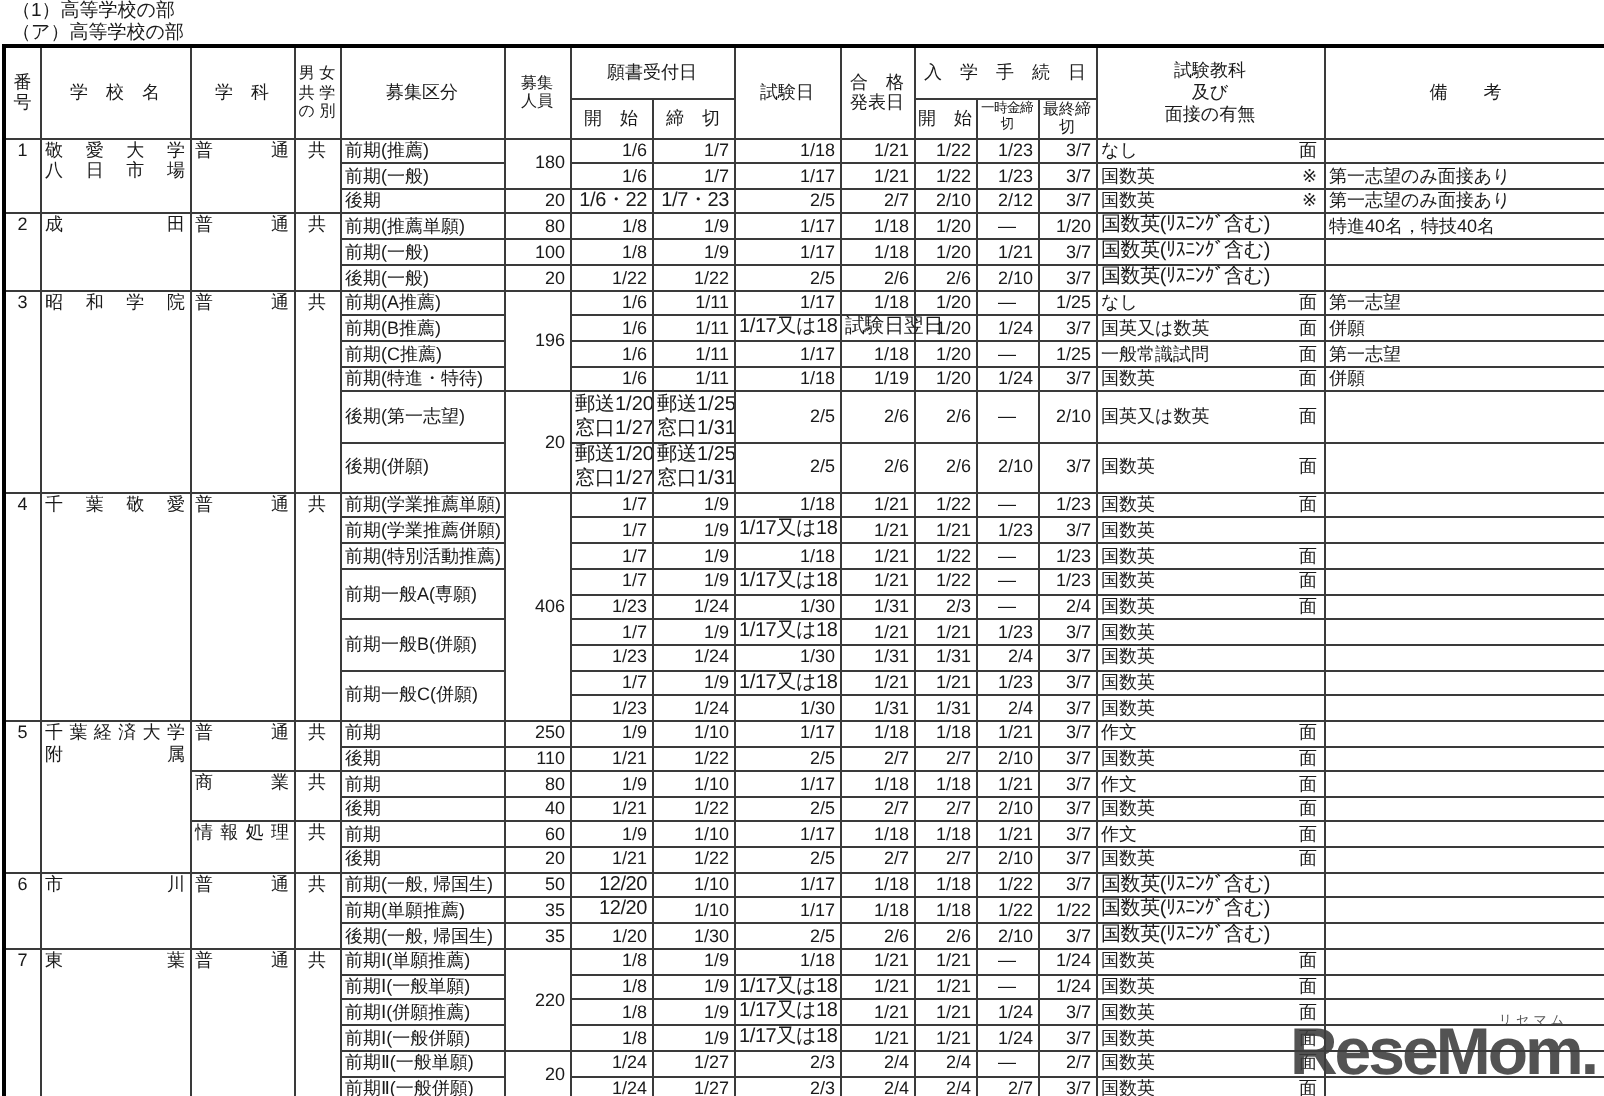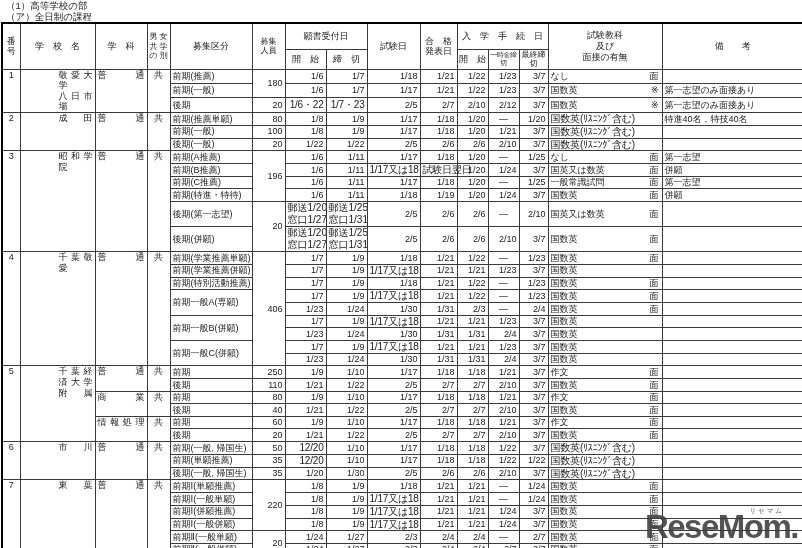--- a/index.html
+++ b/index.html
@@ -18,40 +18,40 @@
   .vspread{display:flex;flex-direction:column;justify-content:space-between;height:100%;}
   .sz8{font-size:8px;}
   .sz7{font-size:6.8px;letter-spacing:-0.3px;}
   .num{text-align:right;white-space:nowrap;}
   .ctr{text-align:center;}
   .lft{text-align:left;white-space:nowrap;}
   .top{vertical-align:top;}
   .mid{vertical-align:middle;margin-top:42px;}
   .jz{text-align:justify;text-align-last:justify;}
   td.name{vertical-align:top;}
-  td.name .jline{display:block;text-align:justify;text-align-last:justify;padding-left:36px;}
+  td.name .jline{display:block;text-align:justify;text-align-last:justify;}
   .sm{font-size:10px;letter-spacing:-0.2px;}
   .ovf{overflow:visible;white-space:nowrap;}
   .ln{display:block;font-size:10px;white-space:nowrap;text-align:center;}
   td.subj{padding:0 3px 0 2px;}
   td.subj .sj{float:left;white-space:nowrap;}
   td.subj .fl{float:right;}
   .dash{text-align:center;}
   #watermark{position:absolute;right:4px;bottom:6px;z-index:5;opacity:0.88;color:#3c3c3c;}
   #watermark .big{font-size:33px;font-weight:bold;letter-spacing:-1.5px;line-height:30px;}
   #watermark .ruby{position:absolute;top:-5px;right:14px;font-size:6.5px;letter-spacing:2px;}
 </style>
 </head>
 <body>
 
 <div id="page">
 
   <div class="titles">
     <div>（1）高等学校の部</div>
-    <div>（ア）全日制の課程</div>
+    <div>（ア）高等学校の部</div>
   </div>
 
   <table>
     <colgroup>
       <col style="width:18px">
         <col style="width:75px">
         <col style="width:52px">
         <col style="width:23px">
       <col style="width:82px">
         <col style="width:33px">

